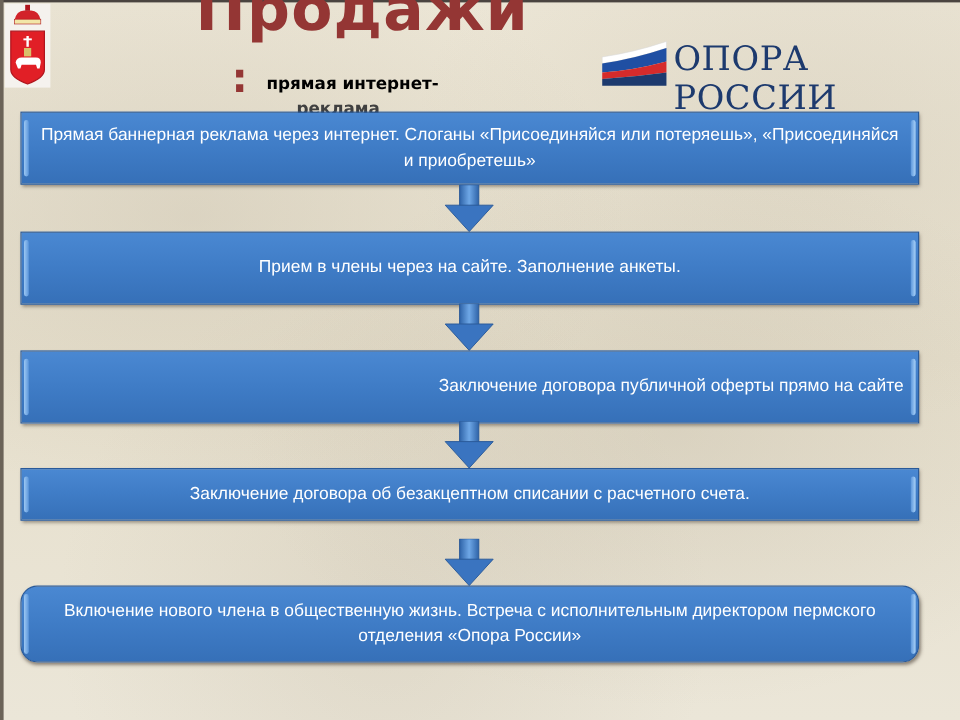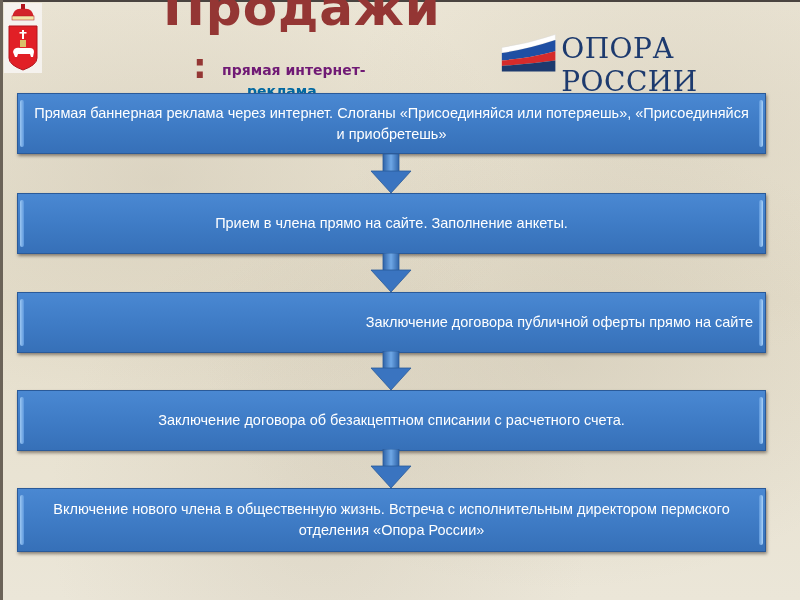--- a/index.html
+++ b/index.html
@@ -31,25 +31,25 @@
     position:absolute; left:163px; top:-22px;
     font-size:50px; font-weight:bold; color:#943634; line-height:60px;
     letter-spacing:1px;
   }
   .colon {
     position:absolute; left:193px; top:48px;
     font-size:34px; font-weight:bold; color:#943634; line-height:36px;
   }
   .subtitle {
     position:absolute; left:222px; top:61px;
-    font-size:14px; font-weight:bold; color:#701a75; line-height:18px;
+    font-size:14px; font-weight:bold; color:#000000; line-height:18px;
   }
   .subtitle2 {
     position:absolute; left:247px; top:82px;
-    font-size:14px; font-weight:bold; color:#0369a1; line-height:18px;
+    font-size:14px; font-weight:bold; color:#404040; line-height:18px;
   }
 
   .box {
     position:absolute; left:17px; width:749px;
     background:linear-gradient(180deg, #4a88d2 0%, #3f7cc6 50%, #3670b8 100%);
     border:1px solid #2a5a99;
     box-shadow: 1px 2px 3px rgba(60,50,40,0.55);
     display:flex; align-items:center; justify-content:center;
     color:#ffffff; font-family:"Liberation Sans", sans-serif;
     font-size:14.5px; text-align:center; line-height:21px;
@@ -111,38 +111,38 @@
         <stop offset="0" stop-color="#2e63a8"></stop>
         <stop offset="0.5" stop-color="#6ea7e6"></stop>
         <stop offset="1" stop-color="#2e63a8"></stop>
       </linearGradient>
   </defs>
   <rect x="14" y="0" width="16" height="18" fill="url(#ag)" stroke="#2a5a99" stroke-width="0.8"></rect>
   <path d="M2 17 H42 L22 39 Z" fill="#3a74c0" stroke="#2a5a99" stroke-width="0.8"></path>
 </svg>
 
 <div class="box" style="top:193px;height:61px;">
-  <span>Прием в члена прямо на сайте. Заполнение анкеты.</span>
+  <span>Прием в члены через на сайте. Заполнение анкеты.</span>
 </div>
 <svg class="arrow" style="top:253px;" viewBox="0 0 44 40">
   <rect x="14" y="0" width="16" height="18" fill="url(#ag)" stroke="#2a5a99" stroke-width="0.8"></rect>
   <path d="M2 17 H42 L22 39 Z" fill="#3a74c0" stroke="#2a5a99" stroke-width="0.8"></path>
 </svg>
 
 <div class="box" style="top:292px;height:61px;justify-content:flex-end;">
   <span>Заключение договора публичной оферты прямо на сайте</span>
 </div>
 <svg class="arrow" style="top:351px;" viewBox="0 0 44 40">
   <rect x="14" y="0" width="16" height="18" fill="url(#ag)" stroke="#2a5a99" stroke-width="0.8"></rect>
   <path d="M2 17 H42 L22 39 Z" fill="#3a74c0" stroke="#2a5a99" stroke-width="0.8"></path>
 </svg>
 
-<div class="box" style="top:390px;height:61px;">
+<div class="box" style="top:390px;height:44px;">
   <span>Заключение договора об безакцептном списании с расчетного счета.</span>
 </div>
 <svg class="arrow" style="top:449px;" viewBox="0 0 44 40">
   <rect x="14" y="0" width="16" height="18" fill="url(#ag)" stroke="#2a5a99" stroke-width="0.8"></rect>
   <path d="M2 17 H42 L22 39 Z" fill="#3a74c0" stroke="#2a5a99" stroke-width="0.8"></path>
 </svg>
 
-<div class="box" style="top:488px;height:64px;">
+<div class="box" style="top:488px;height:64px;border-radius:14px;">
   <span>Включение нового члена  в общественную жизнь. Встреча с исполнительным директором пермского отделения «Опора России»</span>
 </div>
 
 </body></html>

